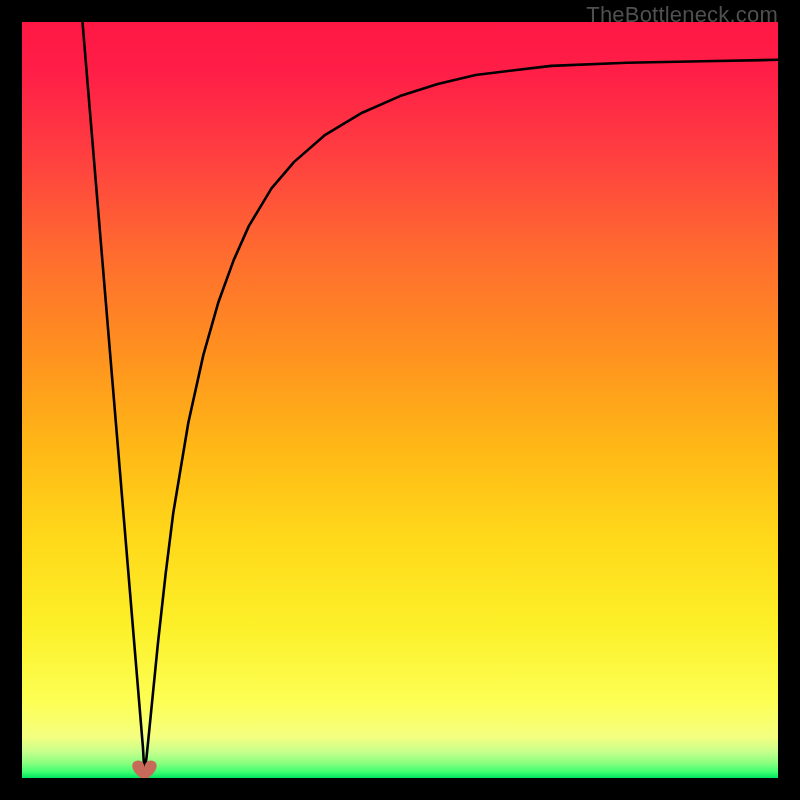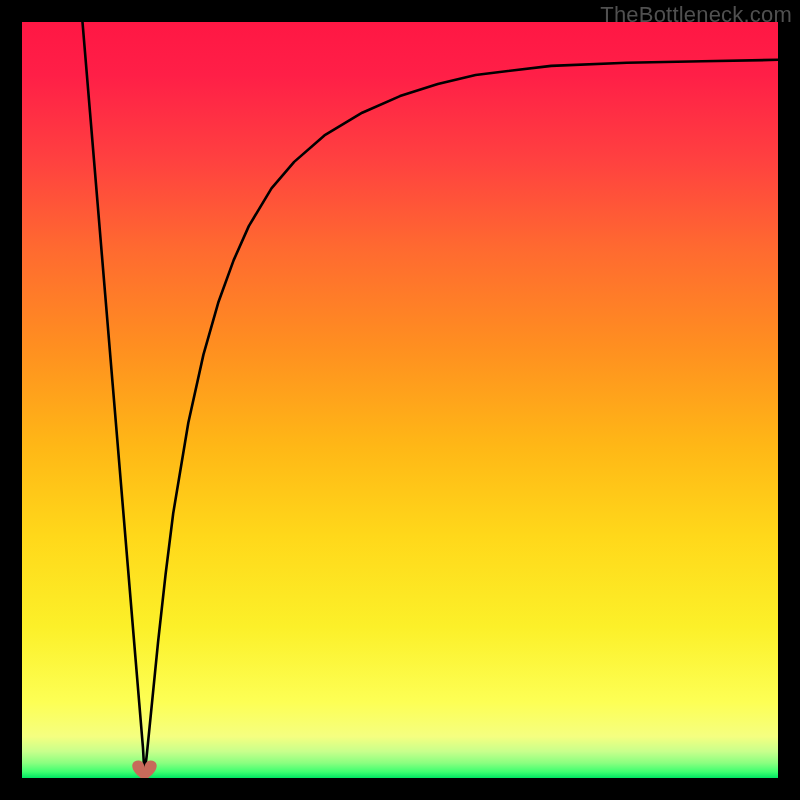--- a/index.html
+++ b/index.html
@@ -12,21 +12,21 @@
   }
   .frame {
     position: relative;
     width: 800px;
     height: 800px;
     background: #000;
   }
   .watermark {
     position: absolute;
     top: 2px;
-    right: 8px;
+    right: 22px;
     font-family: Arial, Helvetica, sans-serif;
     font-size: 22px;
     color: #505050;
     font-weight: 500;
     letter-spacing: 0.2px;
     z-index: 10;
   }
   svg.plot {
     position: absolute;
     left: 22px;

